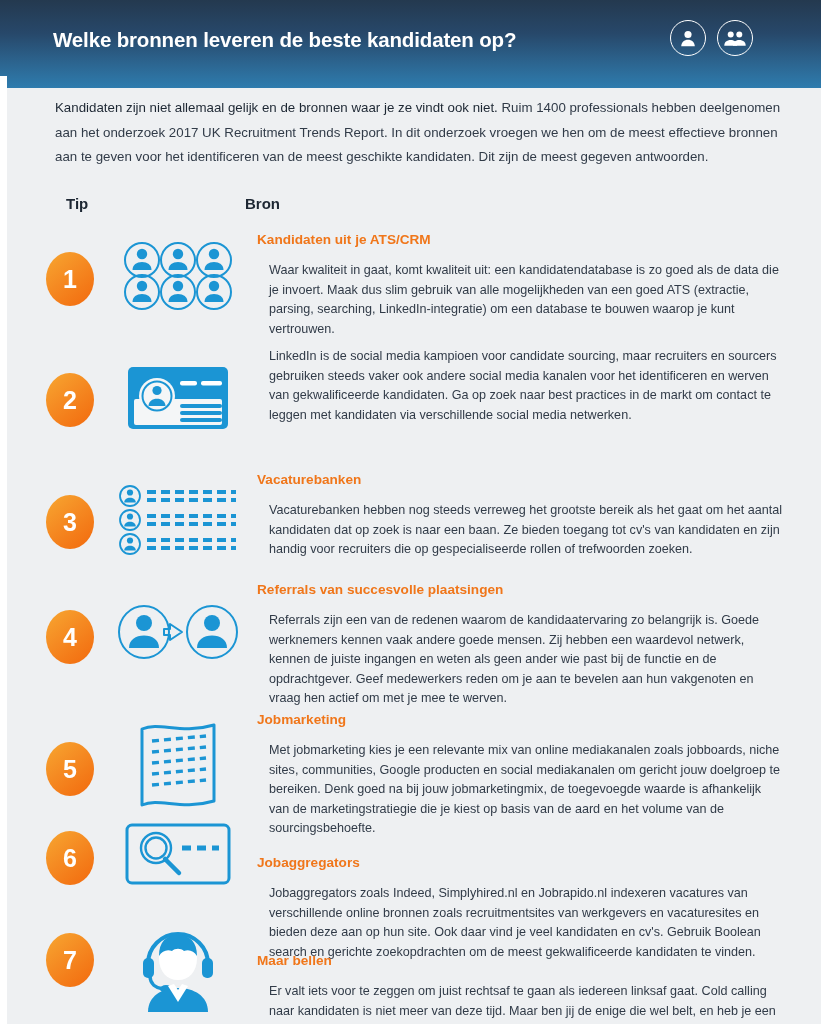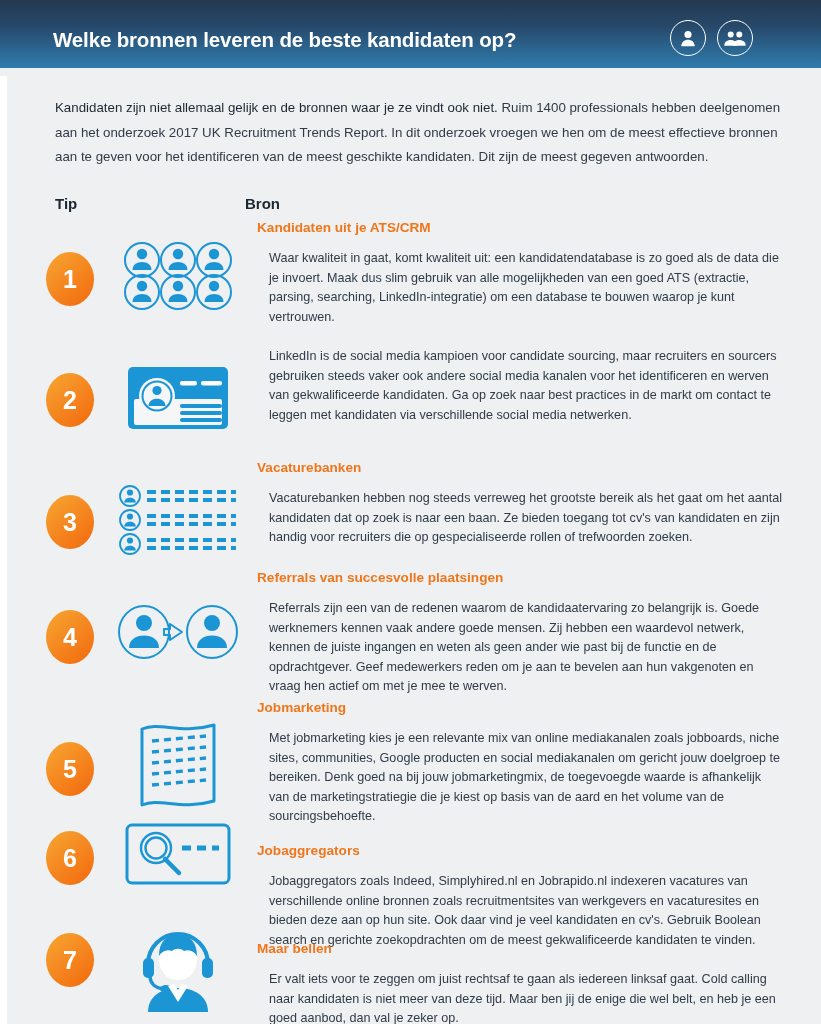--- a/index.html
+++ b/index.html
@@ -28,21 +28,21 @@
     top: 76px;
     width: 7px;
     height: 948px;
     background: #ffffff;
   }
 
   
   .header {
     position: relative;
     width: 821px;
-    height: 68px;
+    height: 88px;
     background: linear-gradient(180deg, #24394f 0%, #27486a 38%, #2c6590 72%, #2e7cae 100%);
     overflow: hidden;
   }
   .header-title {
     position: absolute;
     left: 53px;
     top: 28px;
     font-size: 20.5px;
     font-weight: bold;
     color: #ffffff;
@@ -78,21 +78,21 @@
     color: #313b48;
   }
   .intro b {
     font-weight: normal;
     color: #1d2733;
   }
 
   
   .col-tip {
     position: absolute;
-    left: 55px;
+    left: 66px;
     top: 195px;
     font-size: 15px;
     font-weight: bold;
     color: #1d2733;
   }
   .col-bron {
     position: absolute;
     left: 245px;
     top: 195px;
     font-size: 15px;
@@ -137,21 +137,21 @@
   }
   .txt-cell {
     position: absolute;
     left: 257px;
     width: 537px;
   }
   .src-title {
     font-size: 13.6px;
     font-weight: bold;
     color: #f0761a;
-    margin: 4px 0 6px 0;
+    margin: 16px 0 6px 0;
     line-height: 18px;
   }
   .src-body {
     font-size: 12.6px;
     line-height: 19.6px;
     color: #313b48;
     margin: 12px;
   }
 </style>
 </head>

